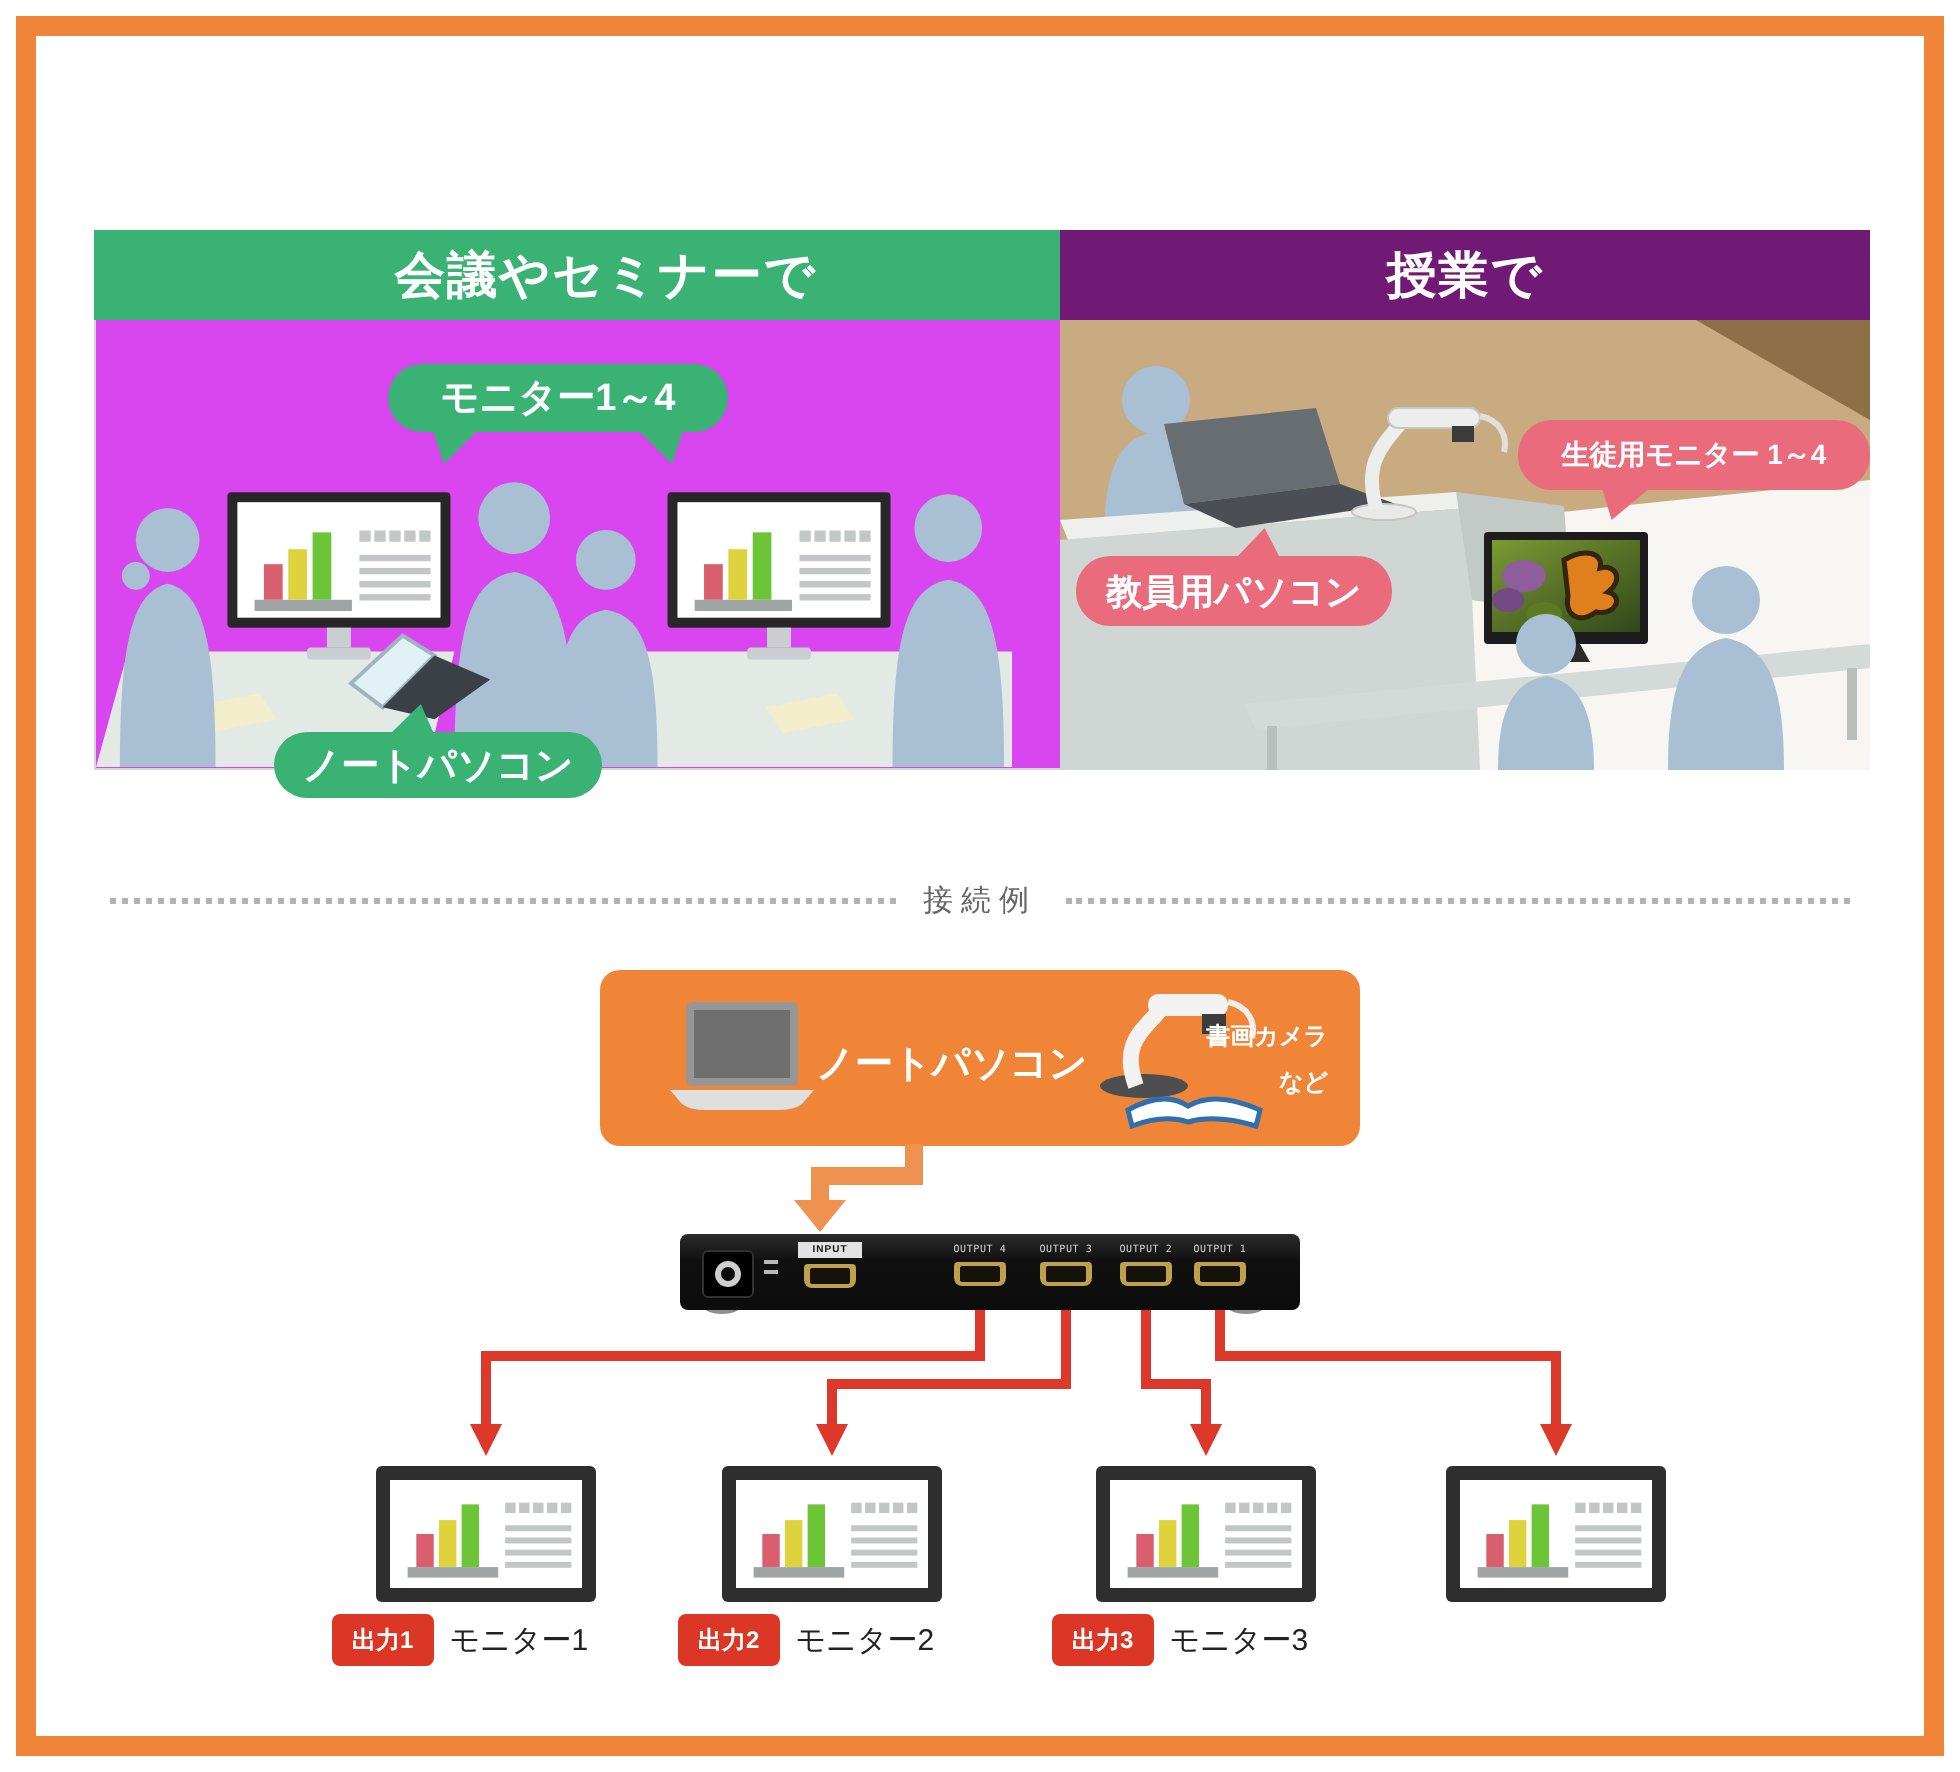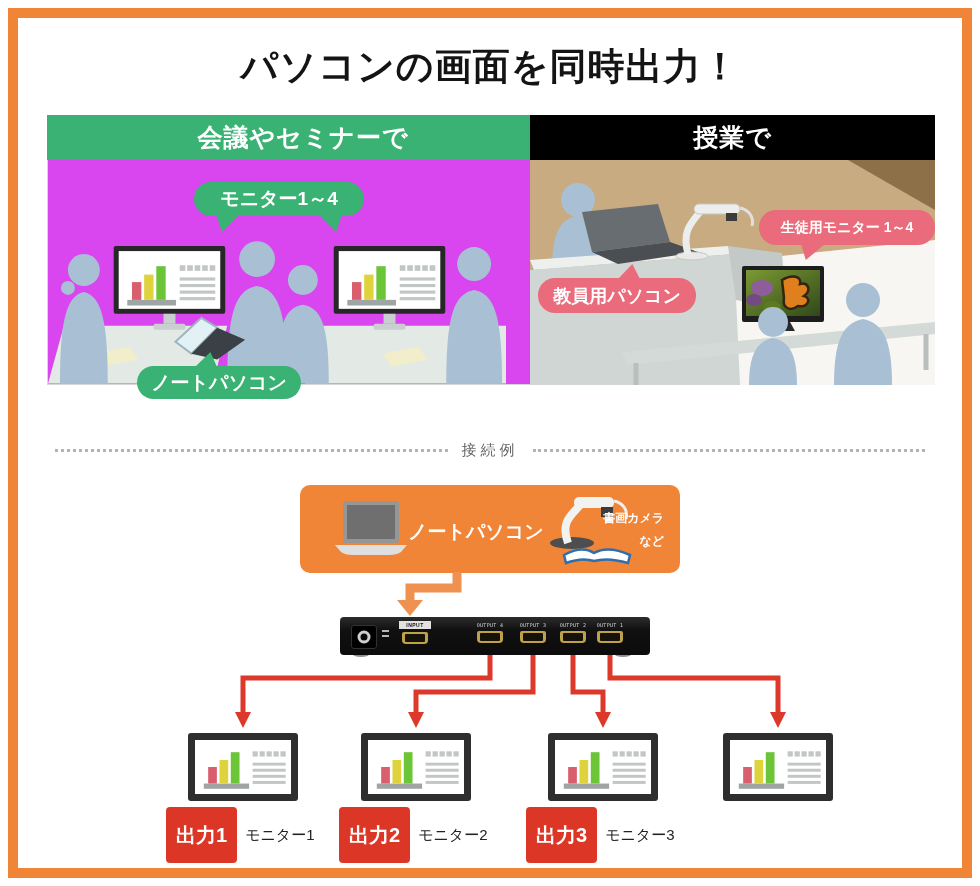--- a/index.html
+++ b/index.html
@@ -6,21 +6,21 @@
   #stage{position:relative;width:980px;height:886px;background:#ffffff;overflow:hidden;}
   .frame{position:absolute;inset:8px;border:10px solid #f08437;pointer-events:none;z-index:40;}
   .page-title{position:absolute;top:42px;left:0;right:0;text-align:center;font-size:37px;font-weight:bold;color:#141414;letter-spacing:1px;}
 
   
   .panel{position:absolute;top:115px;}
   .panel-left{left:47px;width:512px;}
   .panel-right{left:530px;width:405px;}
   .phead{height:45px;display:flex;align-items:center;justify-content:center;color:#fff;font-size:25px;font-weight:bold;letter-spacing:1px;}
   .phead-green{background:#3ab274;}
-  .phead-pink{background:#000000;}
+  .phead-pink{background:#701a75;}
   .scene{position:relative;height:225px;}
   .scene-left{background:#d946ef;border:1px solid #d6d6d6;border-top:none;box-sizing:border-box;}
   .scene svg.scenesvg{display:block;}
 
   
   .bubble{position:absolute;display:flex;align-items:center;justify-content:center;color:#fff;font-weight:bold;border-radius:17px;z-index:6;white-space:nowrap;}
   .bubble .tail{position:absolute;background:inherit;}
   .bub-green{background:#39b273;}
   .bub-pink{background:#ea6c7c;}
   .bub-monitors{left:146px;top:22px;width:170px;height:34px;font-size:19px;}
@@ -60,21 +60,21 @@
   .foot{position:absolute;width:18px;height:7px;border-radius:50%;background:#8f8f8f;z-index:1;}
 
   
   .overlay{position:absolute;left:0;top:0;z-index:2;pointer-events:none;}
 
   
   .mon{position:absolute;top:733px;width:110px;height:68px;background:#2e2e2e;border-radius:3px;z-index:3;}
   .mon .mscreen{position:absolute;inset:7px;background:#fff;}
   .mon .mscreen svg{width:100%;height:100%;display:block;}
   .outlab{position:absolute;top:807px;display:flex;align-items:center;gap:8px;}
-  .badge{background:#dc3726;color:#fff;font-weight:bold;font-size:20px;padding:18px 10px;border-radius:4px;line-height:20px;}
+  .badge{background:#dc3726;color:#fff;font-weight:bold;font-size:12px;padding:3px 10px;border-radius:4px;line-height:20px;}
   .mname{font-size:15px;color:#222;}
   .defs-holder{position:absolute;width:0;height:0;overflow:hidden;}
 </style>
 </head>
 <body>
 
 <svg class="defs-holder" aria-hidden="true">
   <defs>
     <g id="chartGraphic">
       <rect x="6" y="50" width="52" height="6" fill="#9fa4a4"></rect>
@@ -101,21 +101,20 @@
     <linearGradient id="bfG" x1="0" y1="0" x2="1" y2="1">
       <stop offset="0" stop-color="#7b9a33"></stop>
       <stop offset="1" stop-color="#31481a"></stop>
     </linearGradient>
   </defs>
 </svg>
 
 <div id="stage">
   <div class="frame"></div>
 
-  <div class="page-title">パソコンの画面を同時出力！</div>
 
   <div class="panel panel-left">
     <div class="phead phead-green">会議やセミナーで</div>
     <div class="scene scene-left">
       <svg class="scenesvg" viewBox="0 0 460 224" width="458" height="224">
         <g fill="#e3e9e4">
           <path d="M0,224 L16,166 H180 L166,224 Z"></path>
           <path d="M258,224 L274,166 H460 V224 Z"></path>
         </g>
         <g fill="#f2edca">

